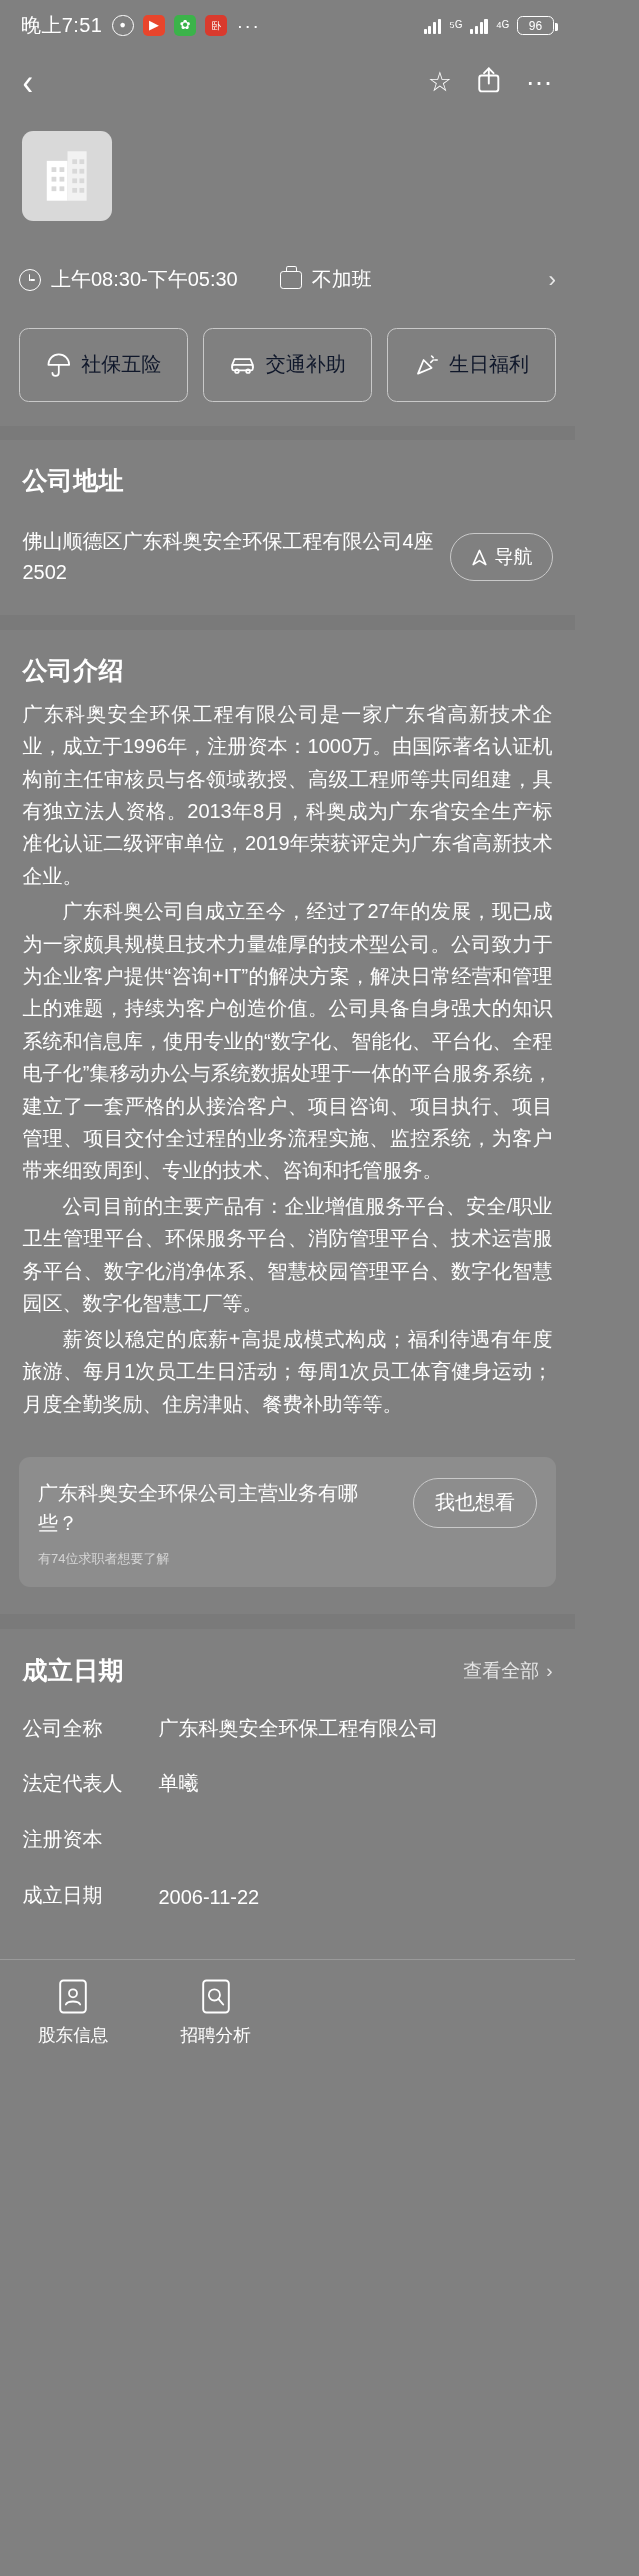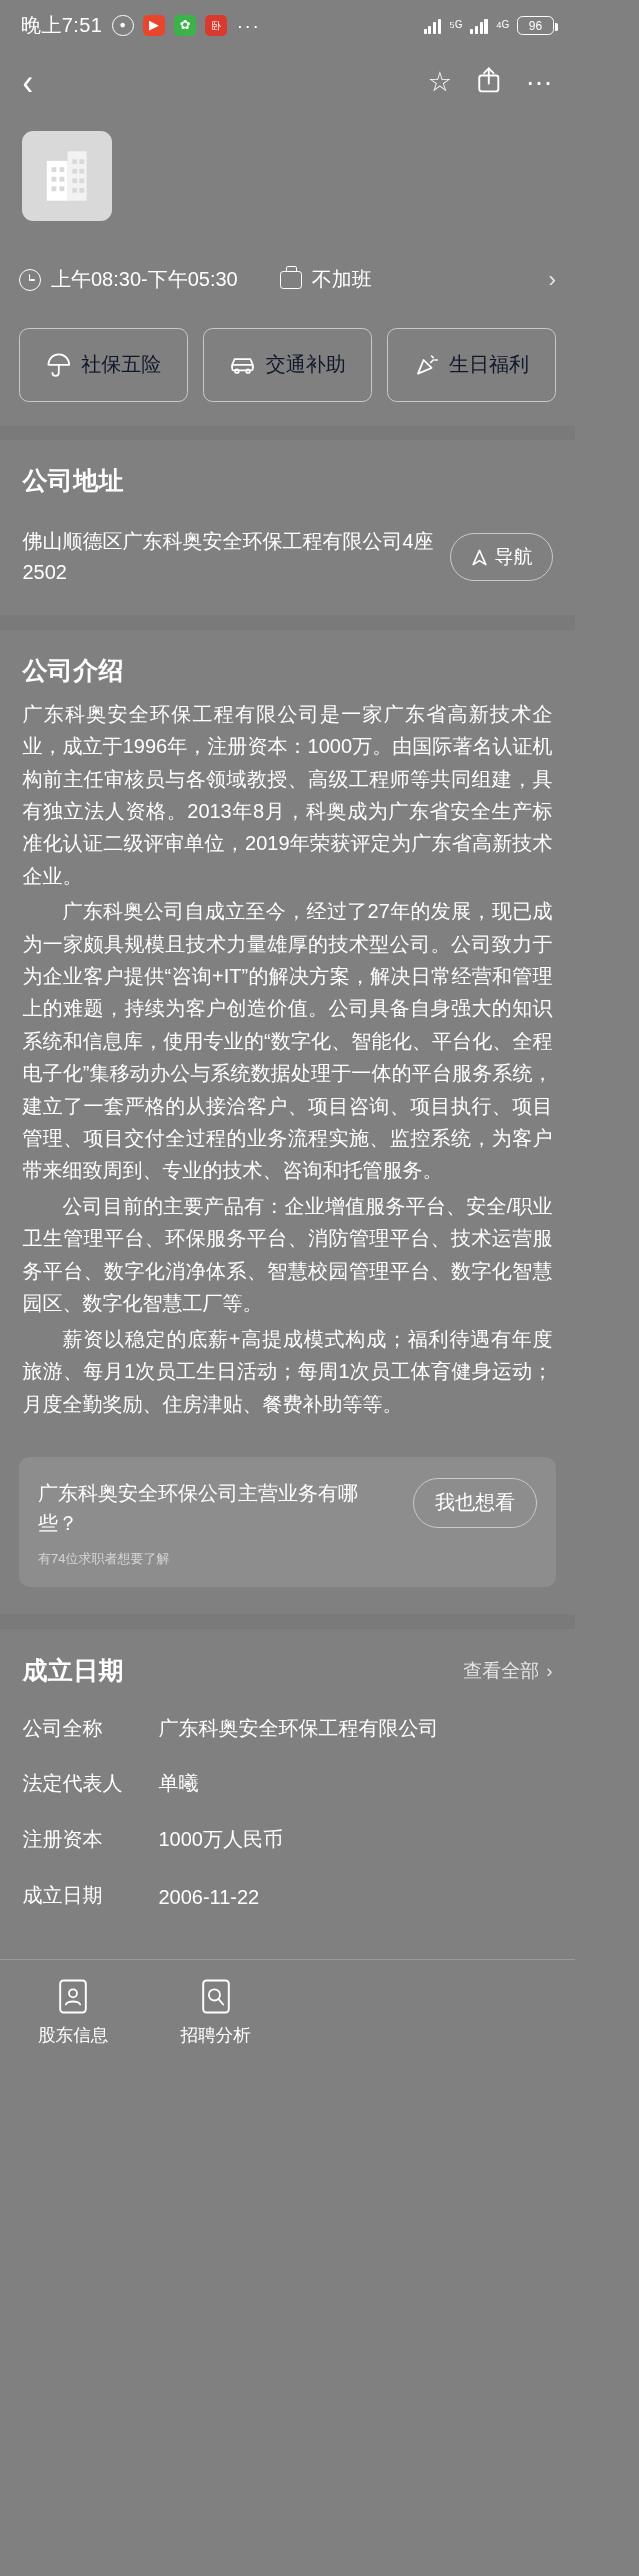--- a/index.html
+++ b/index.html
@@ -364,21 +364,20 @@
     <div class="biz-row">
       <span class="biz-label">公司全称</span>
       <span class="biz-value">广东科奥安全环保工程有限公司</span>
     </div>
     <div class="biz-row">
       <span class="biz-label">法定代表人</span>
       <span class="biz-value">单曦</span>
     </div>
     <div class="biz-row">
       <span class="biz-label">注册资本</span>
-      <span class="biz-value">1000万人民币</span>
     </div>
     <div class="biz-row">
       <span class="biz-label">成立日期</span>
       <span class="biz-value">2006-11-22</span>
     </div>
   </div>
 
   <div class="bottom">
     <div class="btab">
       <svg width="32" height="37" viewBox="0 0 40 46">

